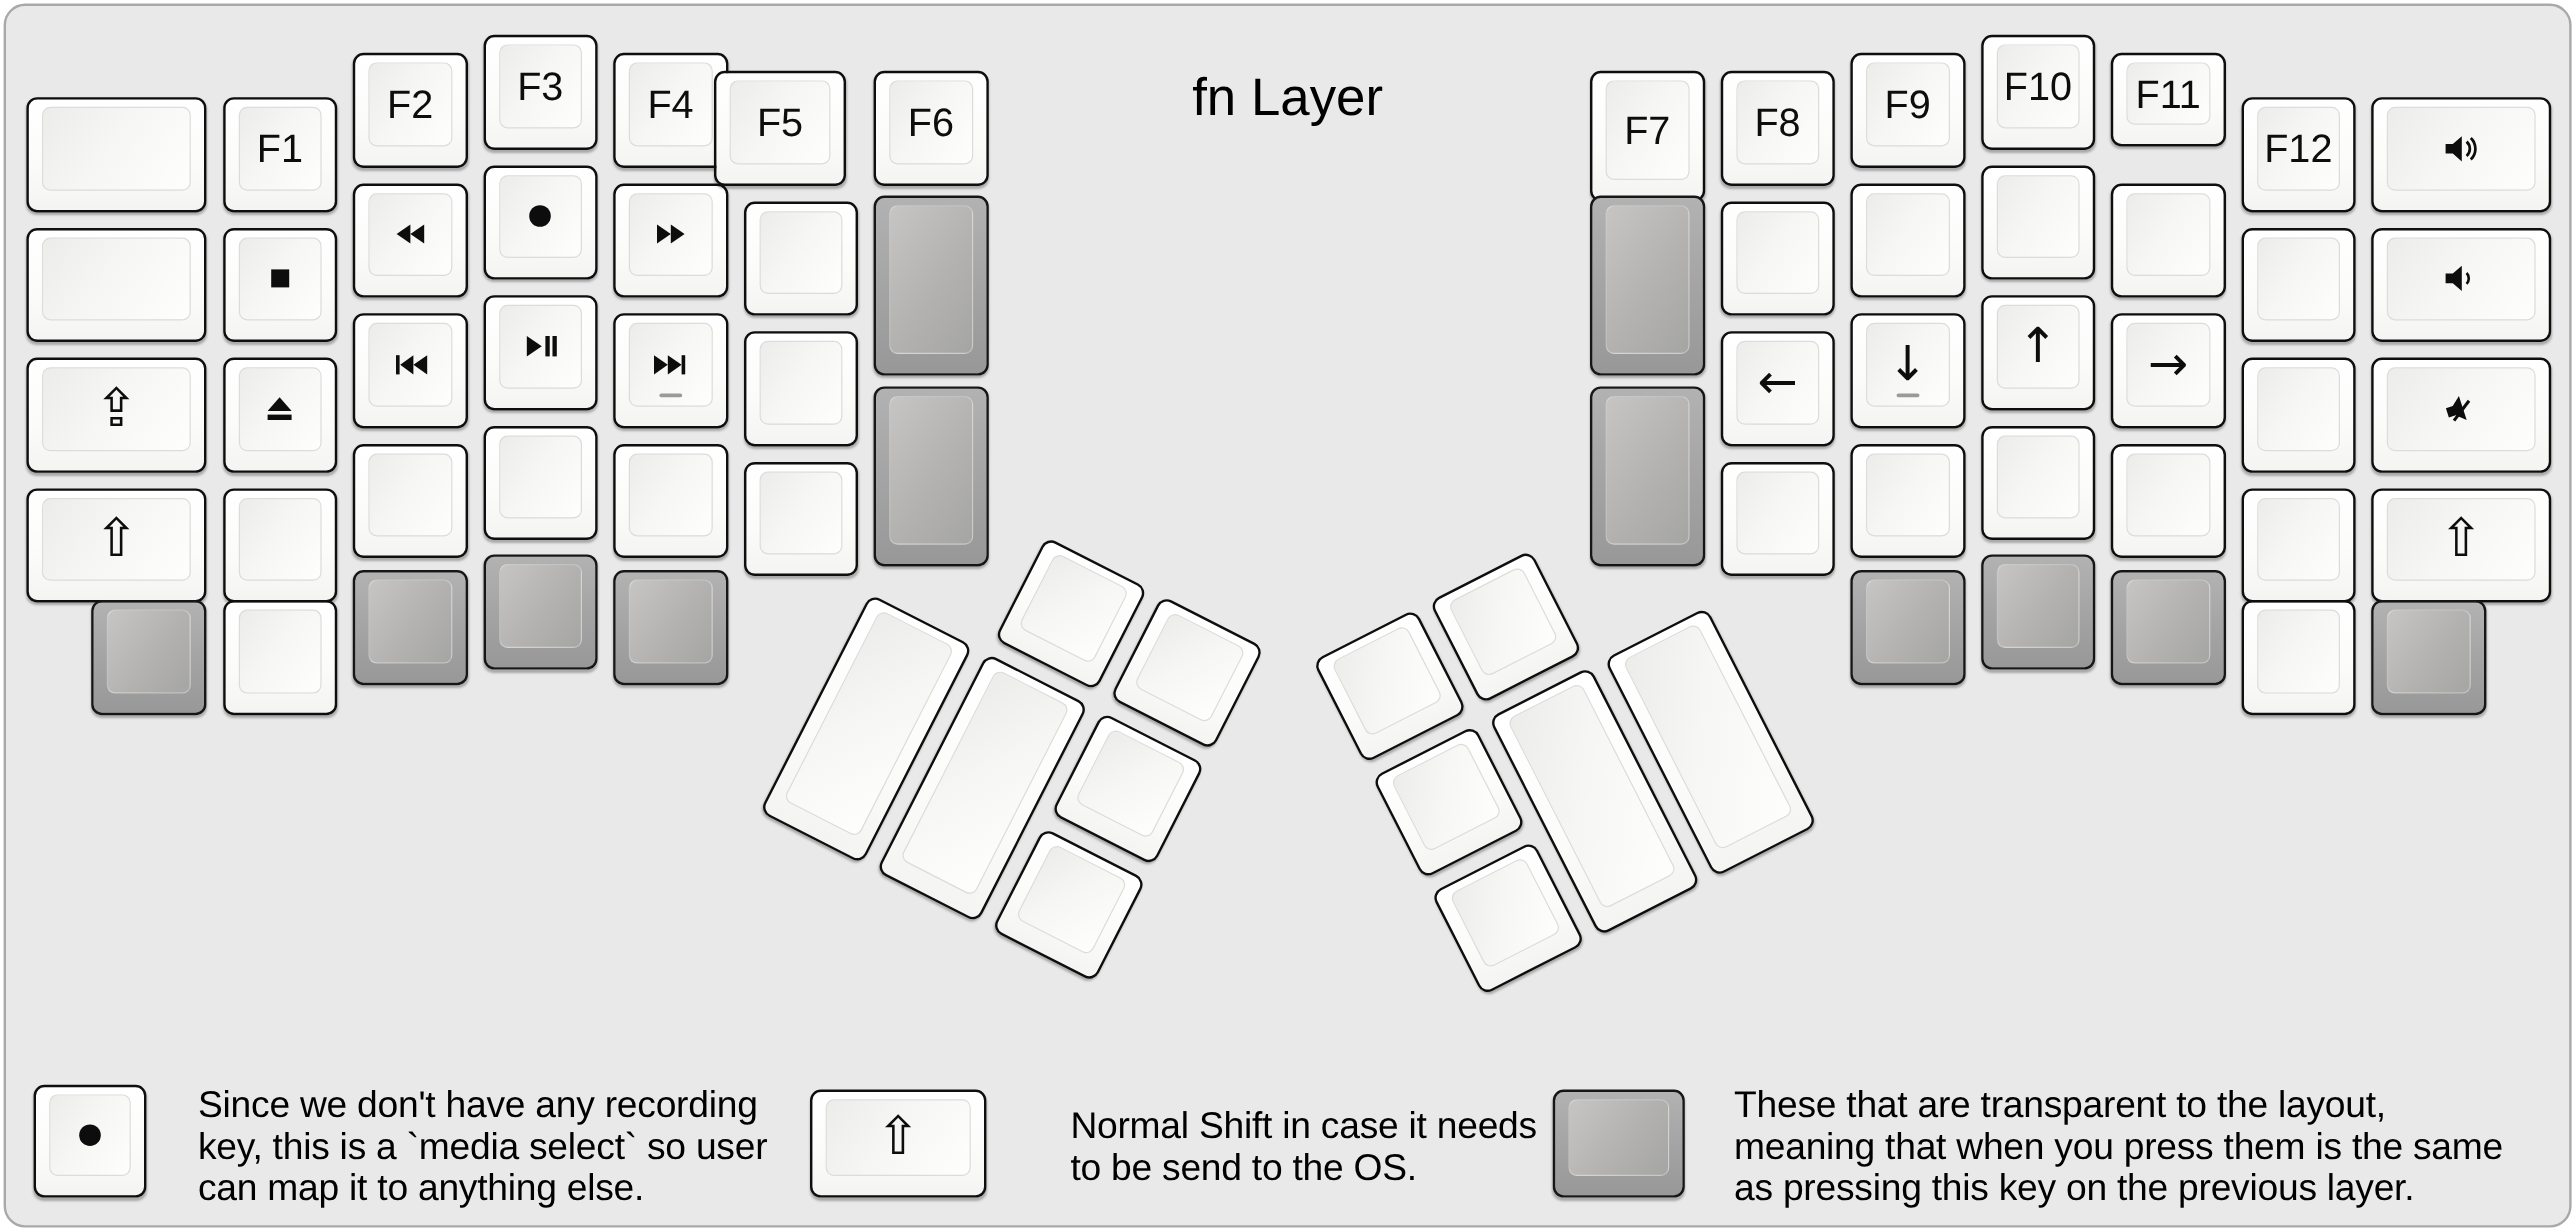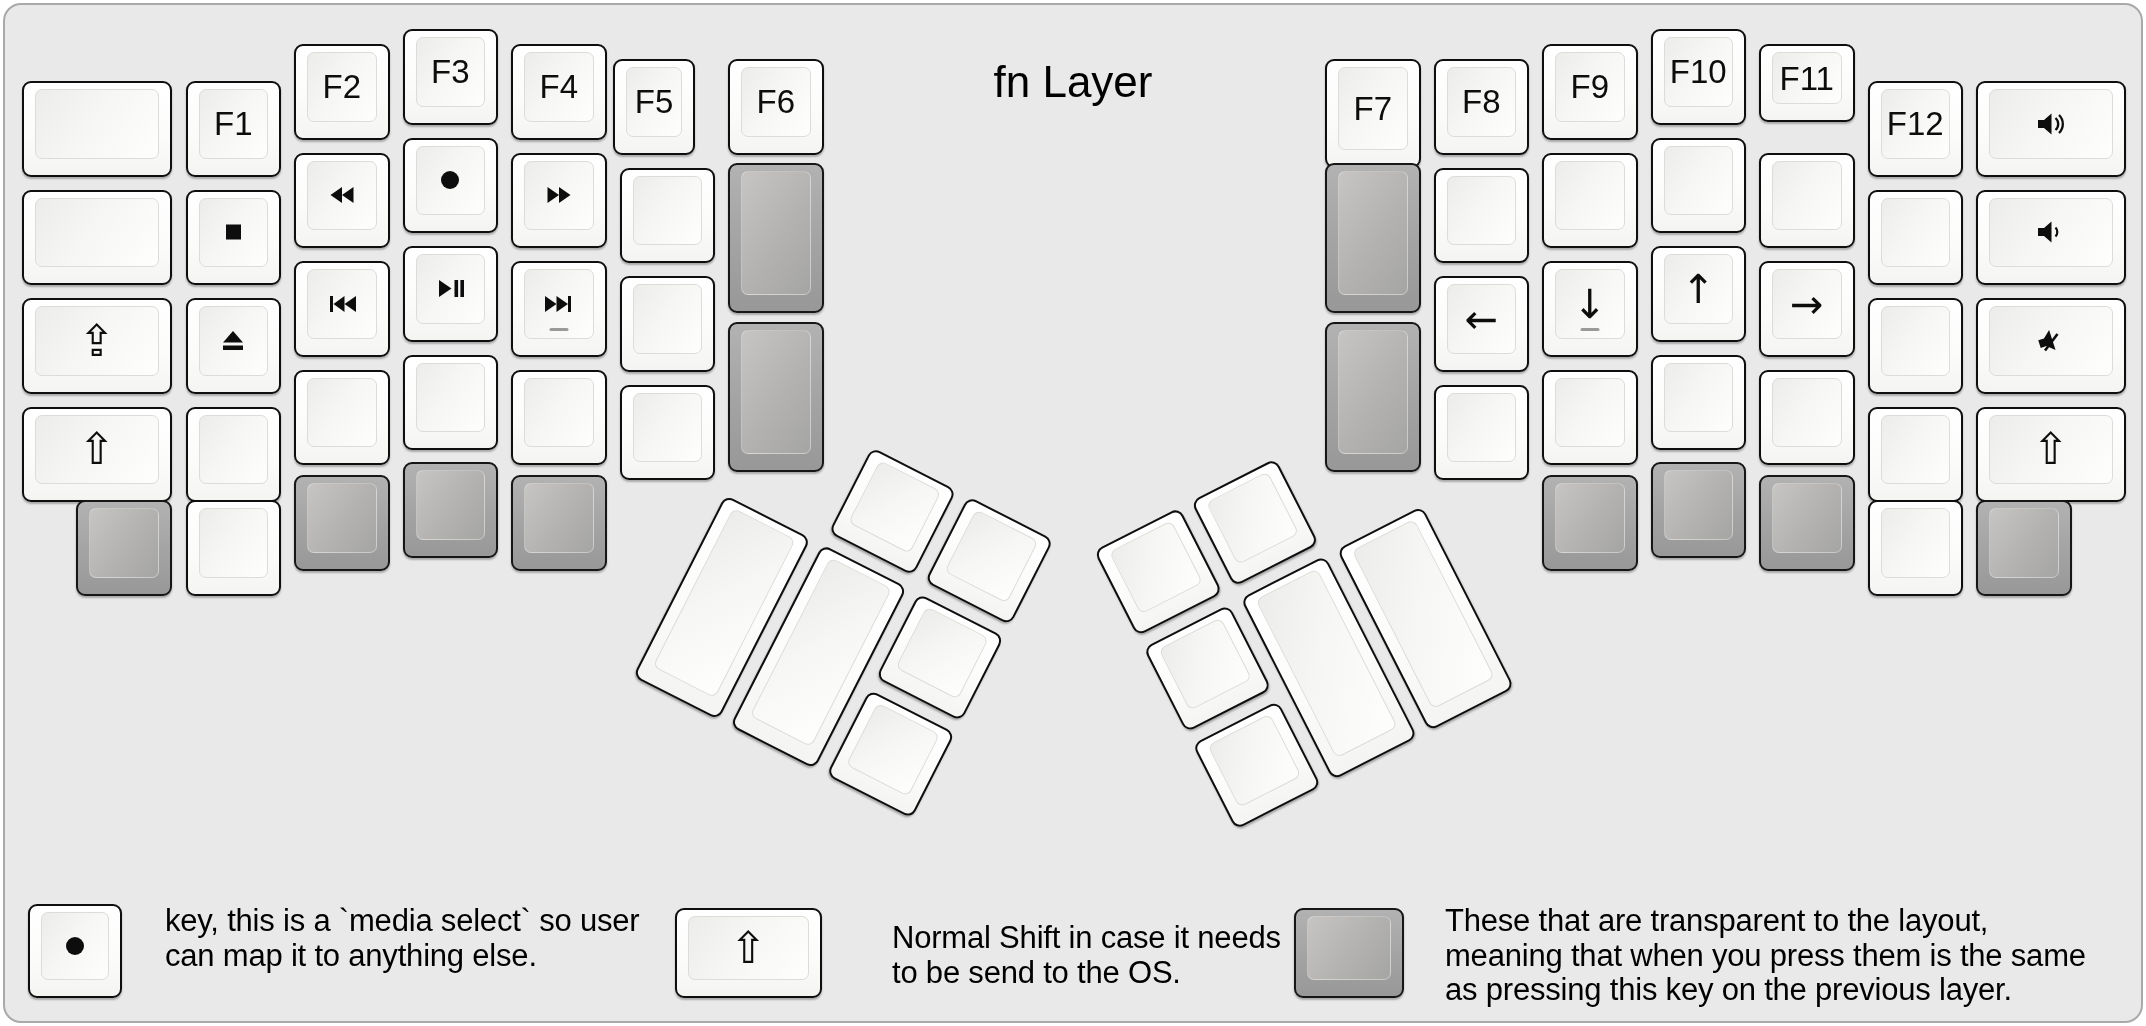--- a/index.html
+++ b/index.html
@@ -143,21 +143,21 @@
             <polygon points="3,9 14.5,17 3,25" fill="#0d0d0d"></polygon>
             <polygon points="14.5,9 26,17 14.5,25" fill="#0d0d0d"></polygon>
             <rect x="26" y="9" width="3" height="16" fill="#0d0d0d"></rect>
           </svg>
           <div class="homing-dash"></div>
         </div>
       </div>
       <div class="key" style="left: 506px; top: 364.5px; width: 95.5px; height: 95.5px;">
         <div class="top"></div>
       </div>
-      <div class="key" style="left: 608px; top: 54px; width: 82px; height: 95.5px; padding-left: 16px;">
+      <div class="key" style="left: 590px; top: 54px; width: 110px; height: 95.5px; padding-left: 16px;">
         <div class="top">
           <span class="lbl flabel">F5</span>
         </div>
       </div>
       <div class="key" style="left: 614.5px; top: 162.5px; width: 95.5px; height: 95.5px;">
         <div class="top"></div>
       </div>
       <div class="key" style="left: 614.5px; top: 271px; width: 95.5px; height: 95.5px;">
         <div class="top"></div>
       </div>
@@ -383,20 +383,21 @@
         <div class="key" style="left: 670px; top: 903px; width: 147px; height: 90px;">
           <div class="top">
             <span class="lbl shift">⇧</span>
           </div>
         </div>
         <div class="key gray" style="left: 1289px; top: 903px; width: 110px; height: 90px;">
           <div class="top"></div>
         </div>
       </div>
     <div class="legend-text" id="lt0" style="left: 160px; top: 899px;">
+      <div>Since we don't have any recording</div>
       <div>key, this is a `media select` so user</div>
       <div>can map it to anything else.</div>
     </div>
     <div class="legend-text" id="lt1" style="left: 856px; top: 916px; margin-left: 31px;">
       <div>Normal Shift in case it needs</div>
       <div>to be send to the OS.</div>
     </div>
     <div class="legend-text" id="lt2" style="left: 1440px; top: 899px;">
       <div>These that are transparent to the layout,</div>
       <div>meaning that when you press them is the same</div>

